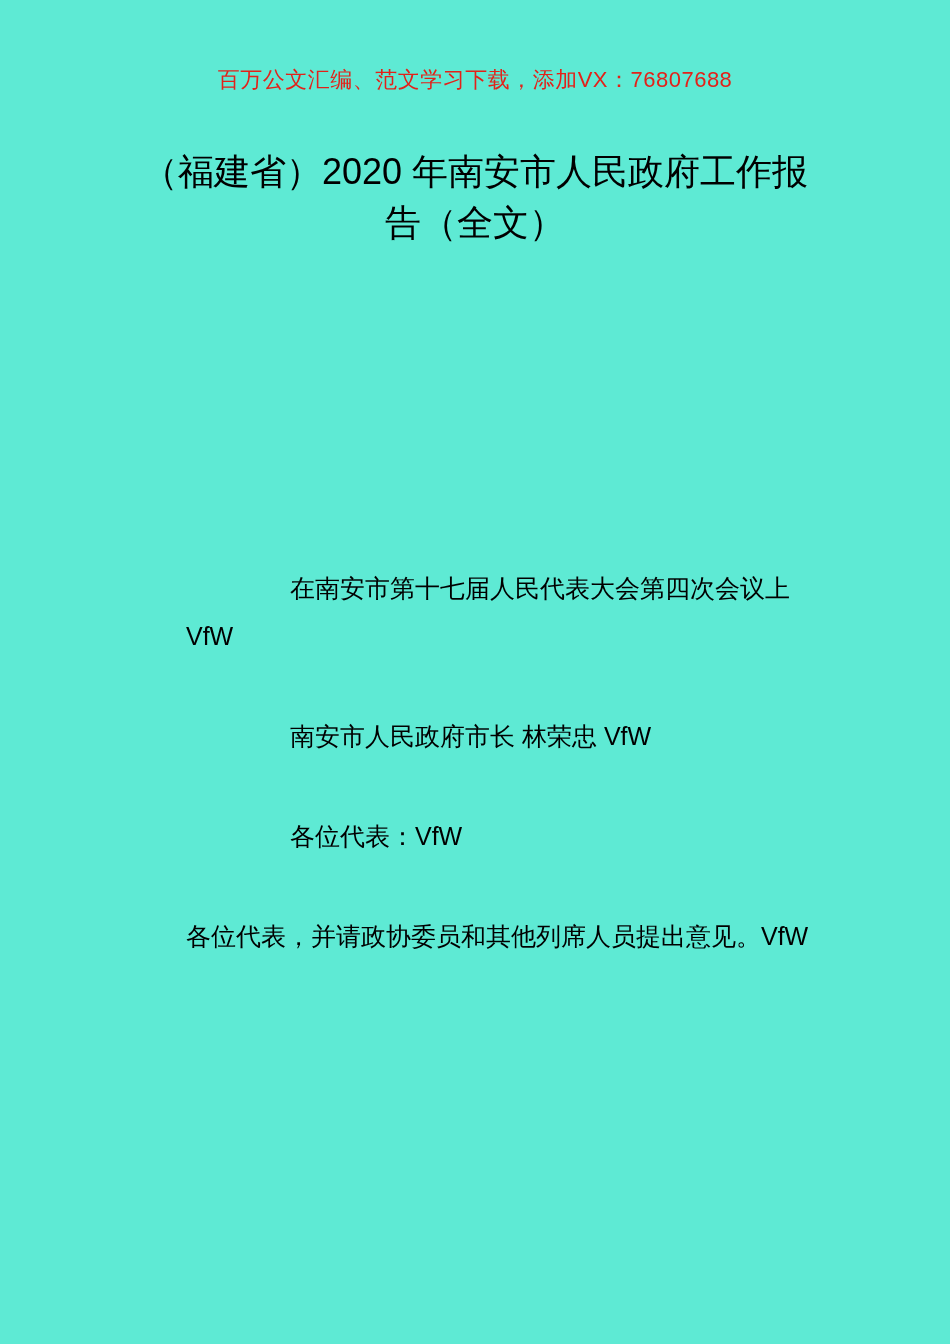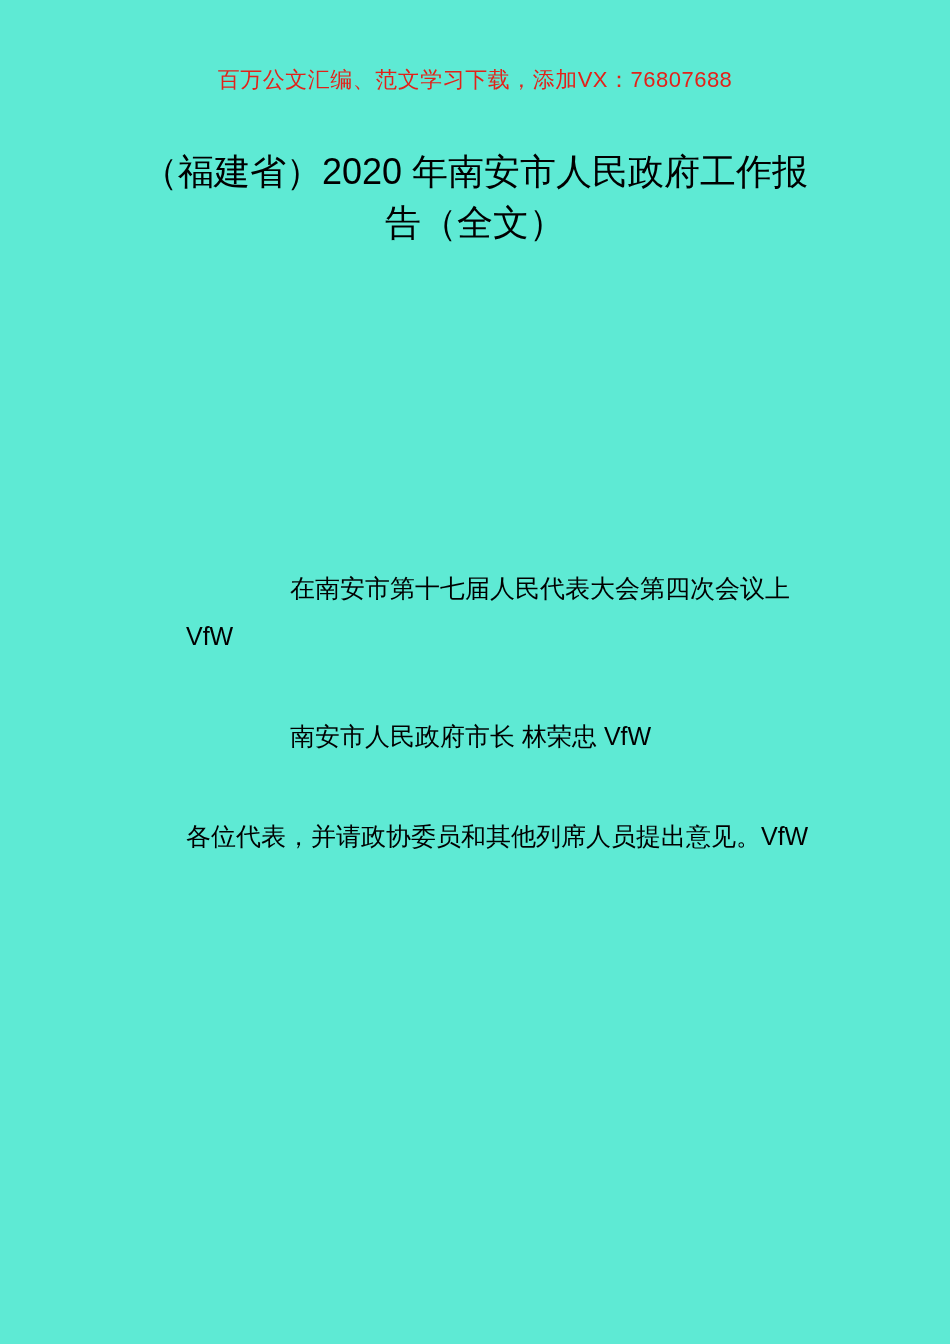--- a/index.html
+++ b/index.html
@@ -82,20 +82,23 @@
 
     <p>
       <span class="ln indent">在南安市第十七届人民代表大会第四次会议上</span>
       <span class="ln">VfW</span>
     </p>
 
     <p>
       <span class="ln indent">南安市人民政府市长 林荣忠 VfW</span>
     </p>
 
+    <p>
+      <span class="ln indent">各位代表：VfW</span>
+    </p>
 
     <p>
       <span class="ln">各位代表，并请政协委员和其他列席人员提出意见。VfW</span>
     </p>
 
 
 
   </div>
 </div>
 

